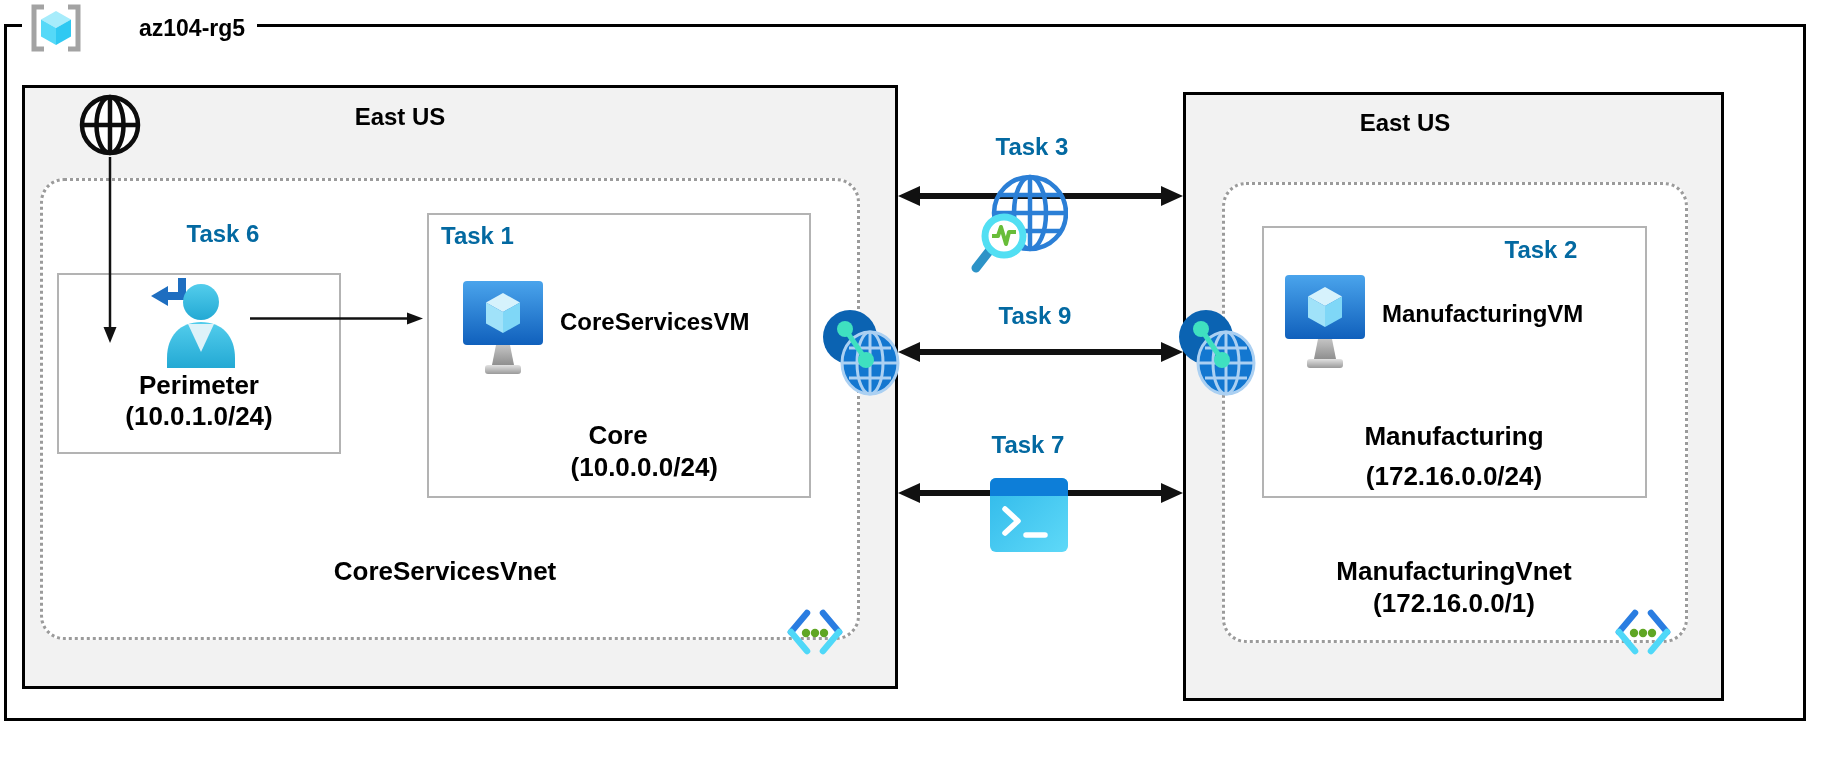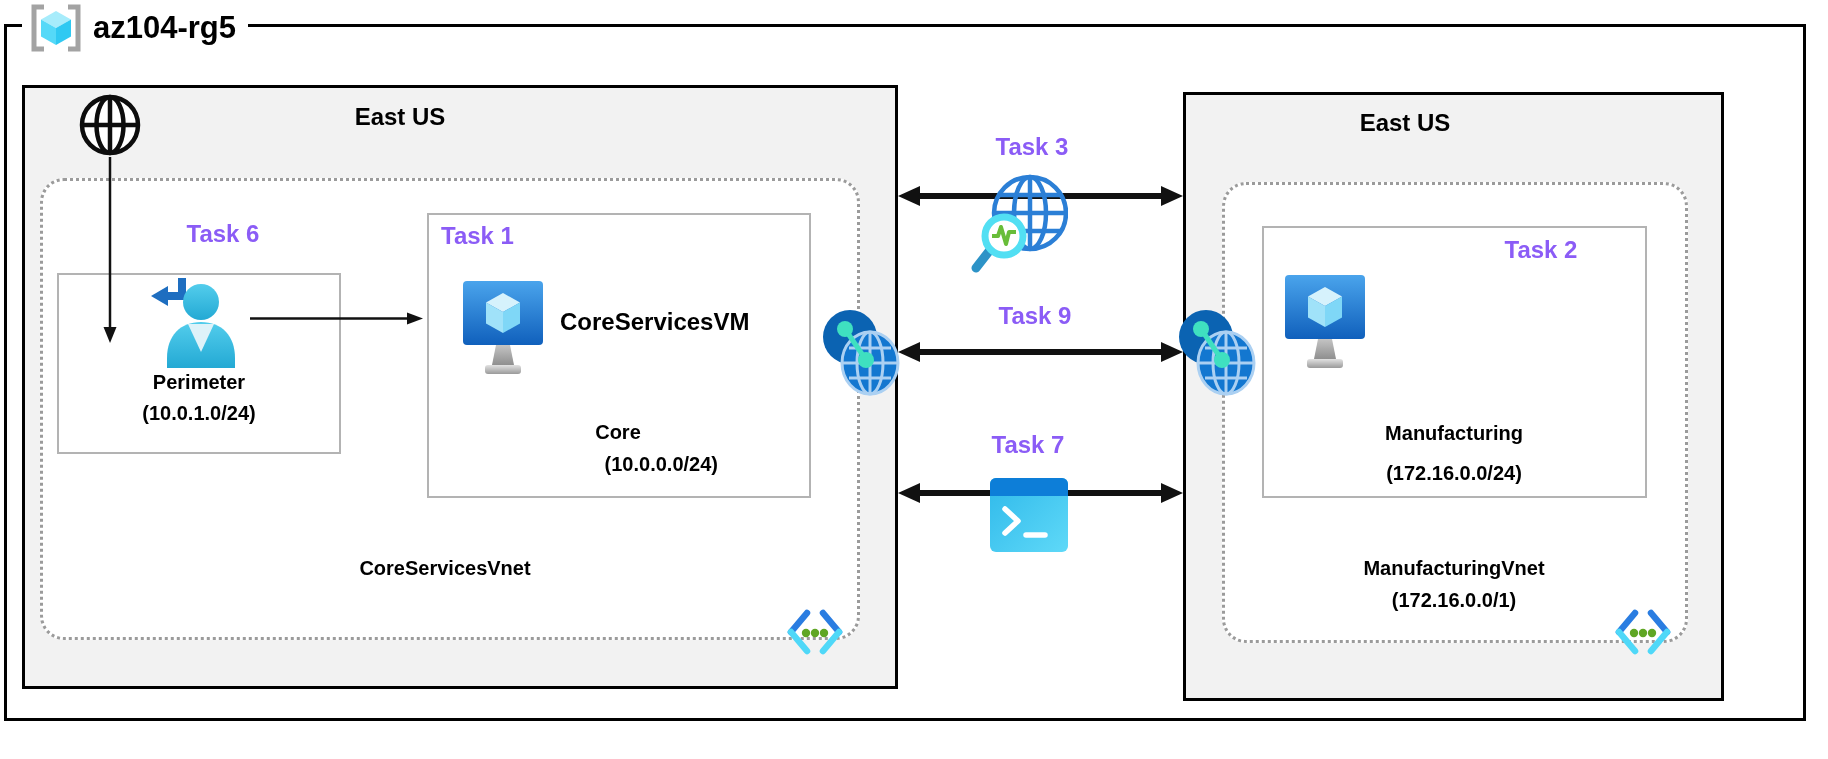--- a/index.html
+++ b/index.html
@@ -4,22 +4,22 @@
 <style>
   html,body{margin:0;padding:0;background:#ffffff;}
   #canvas{position:relative;width:1828px;height:759px;background:#ffffff;overflow:hidden;
           font-family:"Liberation Sans",sans-serif;font-weight:bold;color:#000;}
   .box{position:absolute;box-sizing:border-box;}
   .region{background:#f2f2f2;border:3px solid #000;}
   .vnet{background:#ffffff;border:3px dotted #9b9b9b;border-radius:24px;}
   .subnet{background:#ffffff;border:2px solid #b3b3b3;}
   .lbl{position:absolute;white-space:nowrap;line-height:1.2;z-index:4;}
   .center{text-align:center;}
-  .navy{color:#8b5cf6;}
-  .t27{font-size:31px;} .t26{font-size:24px;} .t24{font-size:20px;}
+  .navy{color:#0369a1;}
+  .t27{font-size:23px;margin-left:46px;} .t26{font-size:24px;} .t24{font-size:26px;}
   .icon{position:absolute;z-index:3;}
   #arrows{position:absolute;left:0;top:0;z-index:2;pointer-events:none;}
   #rg-label{position:absolute;left:22px;top:2px;height:52px;display:flex;align-items:center;
             gap:9px;background:#ffffff;padding:0 12px 0 6px;z-index:5;}
 </style>
 </head>
 <body>
 
 <div id="canvas">
 
@@ -187,20 +187,21 @@
   </svg>
 
   <svg class="icon" style="left:1285px;top:275px;" width="80" height="98" viewBox="0 0 80 98">
     <rect x="0" y="0" width="80" height="64" rx="4" fill="url(#vmGrad)"></rect>
     <polygon points="40,12 57,21.5 40,31 23,21.5" fill="#d6f2fc"></polygon>
     <polygon points="23,21.5 40,31 40,52 23,42.5" fill="#a0e2f9"></polygon>
     <polygon points="40,31 57,21.5 57,42.5 40,52" fill="#7fd7f7"></polygon>
     <polygon points="33,64 47,64 51,84 29,84" fill="url(#standGrad)"></polygon>
     <rect x="22" y="84" width="36" height="9" rx="3" fill="url(#baseGrad)"></rect>
   </svg>
+  <div class="lbl t26" style="left:1382px;top:300px;">ManufacturingVM</div>
   <div class="lbl t24 center" style="left:1354px;top:421px;width:200px;">Manufacturing</div>
   <div class="lbl t24 center" style="left:1354px;top:453px;width:200px;margin-top:8px;">(172.16.0.0/24)</div>
 
   <div class="lbl t24 center" style="left:1304px;top:556px;width:300px;">ManufacturingVnet</div>
   <div class="lbl t24 center" style="left:1304px;top:588px;width:300px;">(172.16.0.0/1)</div>
 
   <svg class="icon" style="left:784px;top:608px;" width="62" height="48" viewBox="0 0 62 48">
     <line x1="23" y1="5" x2="7" y2="24" stroke="#2a7de1" stroke-width="6.5" stroke-linecap="round"></line>
     <line x1="7" y1="24" x2="23" y2="43" stroke="#4fd8f8" stroke-width="6.5" stroke-linecap="round"></line>
     <line x1="39" y1="5" x2="55" y2="24" stroke="#2a7de1" stroke-width="6.5" stroke-linecap="round"></line>

